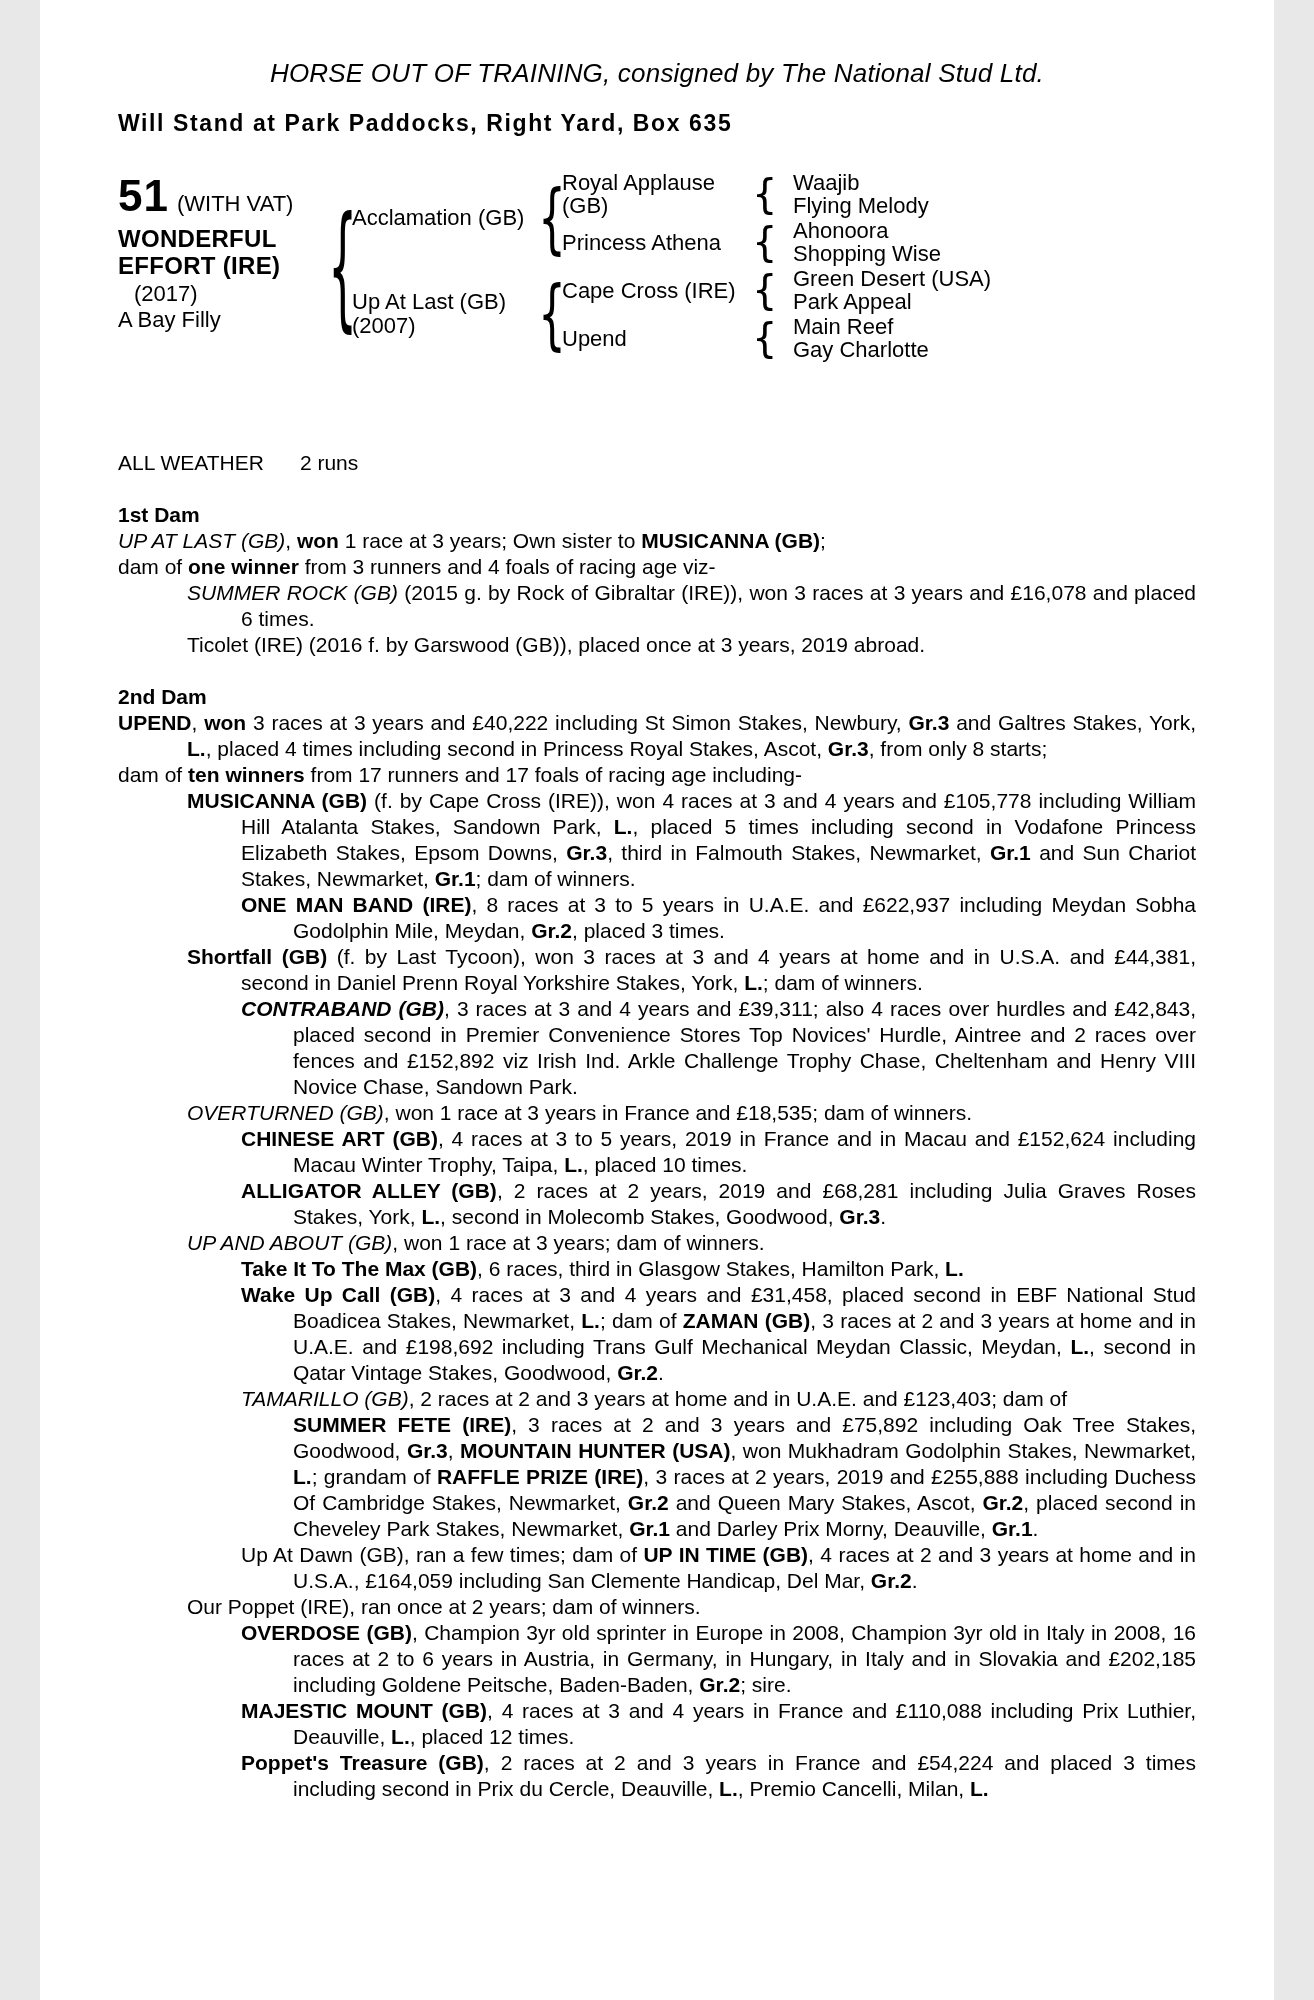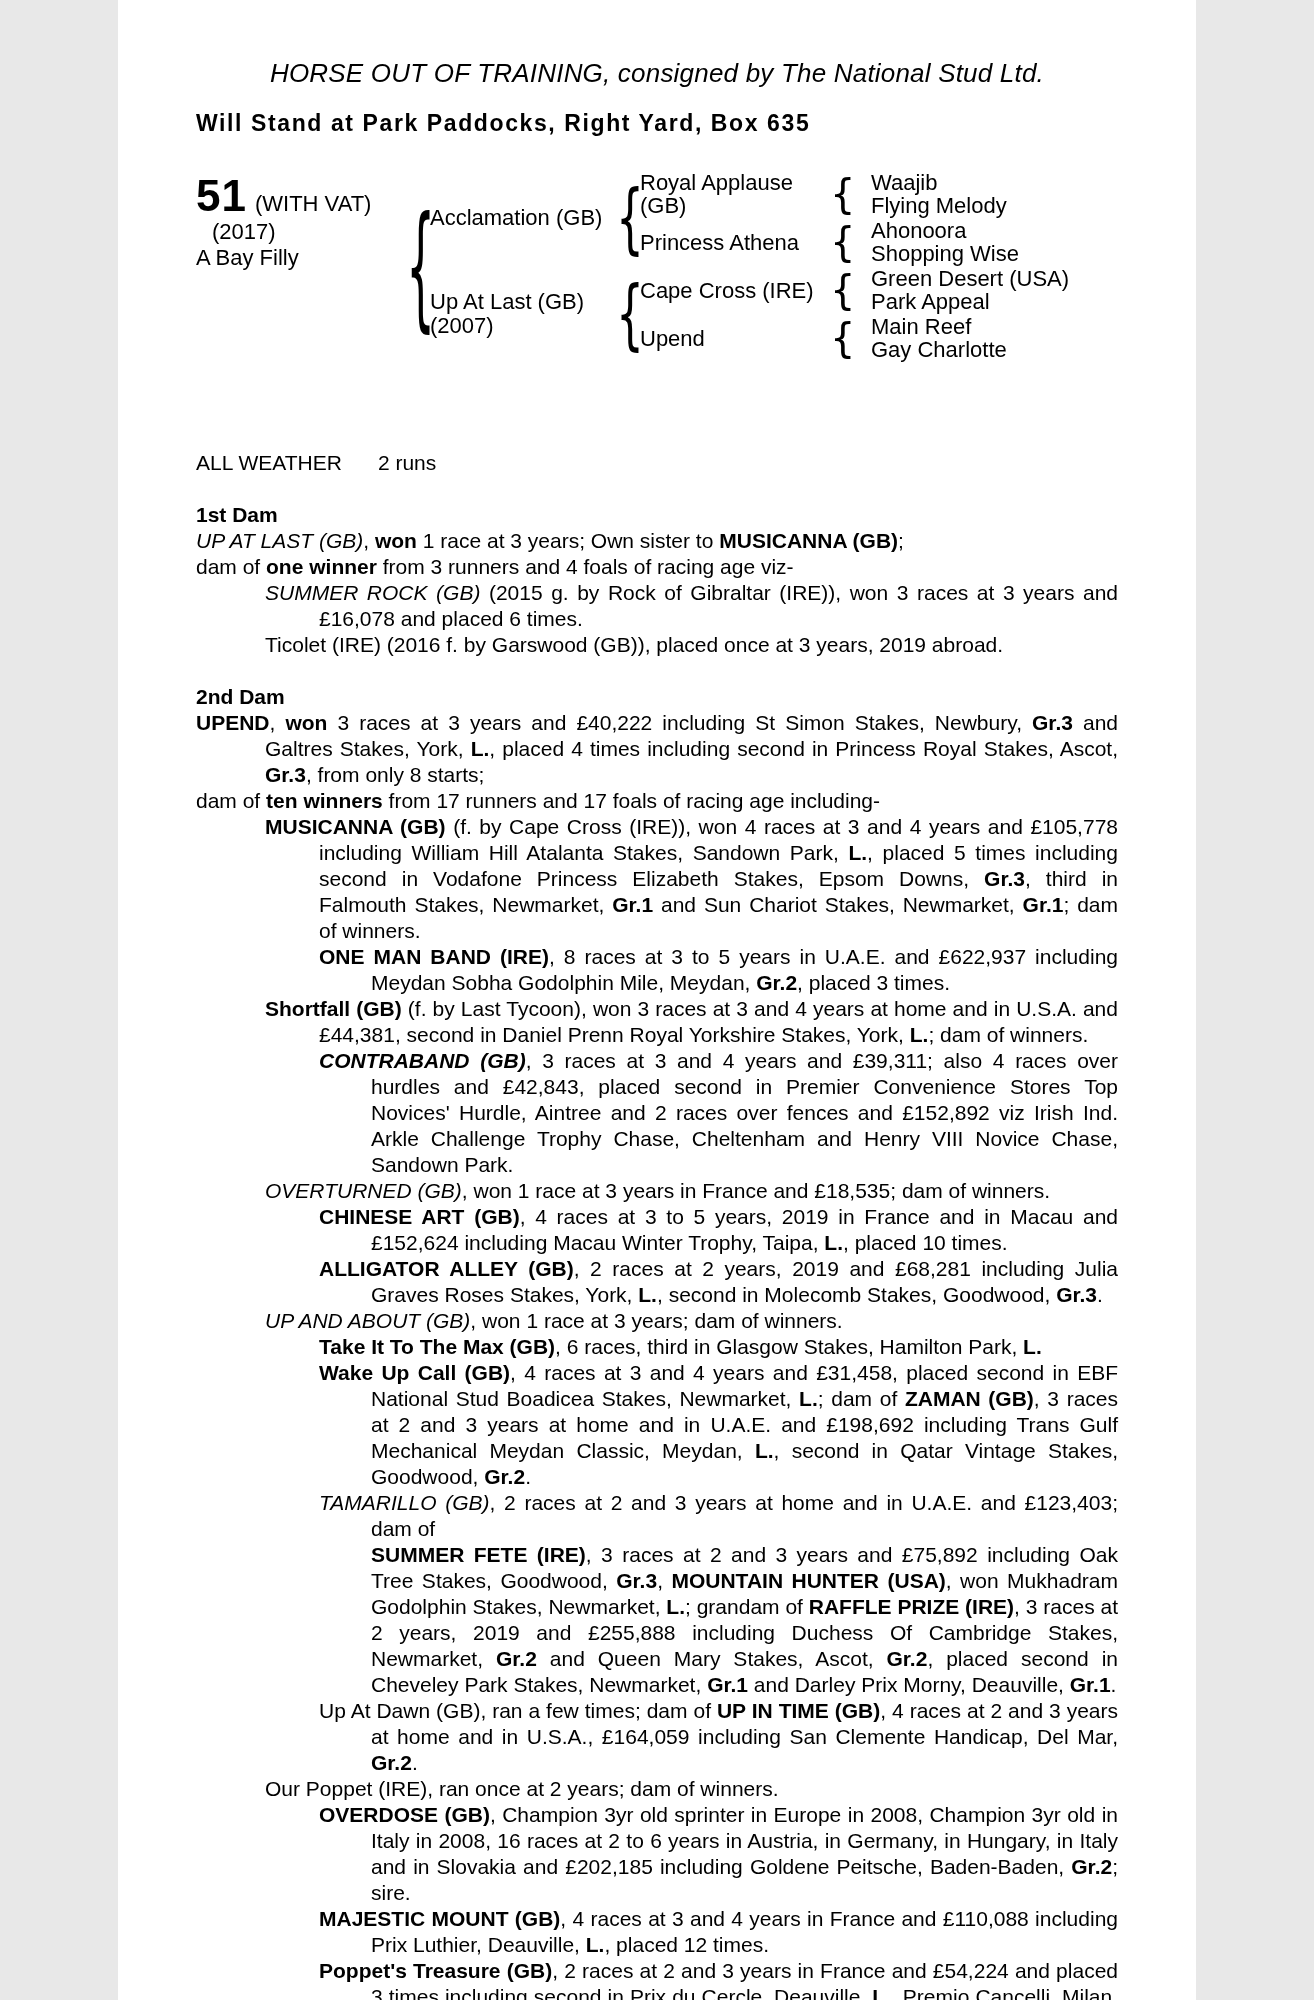--- a/index.html
+++ b/index.html
@@ -1,19 +1,19 @@
 <!DOCTYPE html>
 <html><head>
 <meta charset="utf-8">
 <style>
   * { margin:0; padding:0; box-sizing:border-box; }
   html,body { background:#e8e8e8; }
   .page {
     position:relative;
-    width:1078px; height:2000px;
+    width:1234px; height:2000px;
     margin:0 auto;
     background:#ffffff;
     color:#000000;
     font-family:"Liberation Sans", sans-serif;
     overflow:hidden;
     padding:58px 78px 0 78px;
   }
   
   .consign-header {
     text-align:center;
@@ -87,20 +87,21 @@
 
   <div class="consign-header">HORSE OUT OF TRAINING, consigned by The National Stud Ltd.</div>
 
   <div class="stand-line">Will Stand at Park Paddocks, Right Yard, Box 635</div>
 
   <div class="pedigree">
     <div class="ped-col1">
       <div class="lot-line">
         <span class="lot-num">51</span><span class="lot-vat">(WITH VAT)</span>
       </div>
+      <div class="lot-name">WONDERFUL EFFORT (IRE)</div>
       <div class="lot-year">(2017)</div>
       <div class="lot-desc">A Bay Filly</div>
     </div>
 
     <div class="br br-l">{</div>
 
     <div class="ped-halves">
 
       <div class="ped-half">
         <div class="parent-cell">

